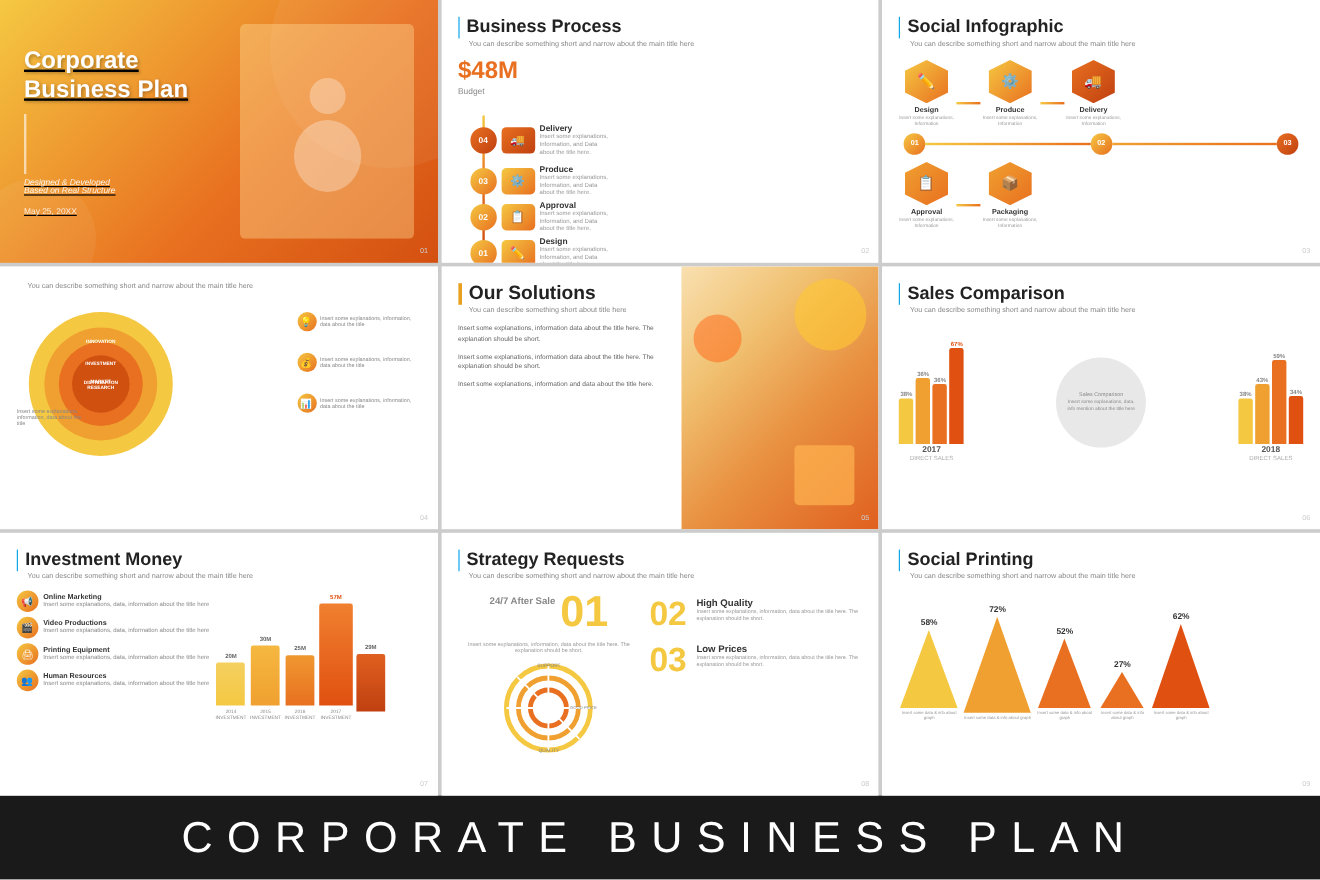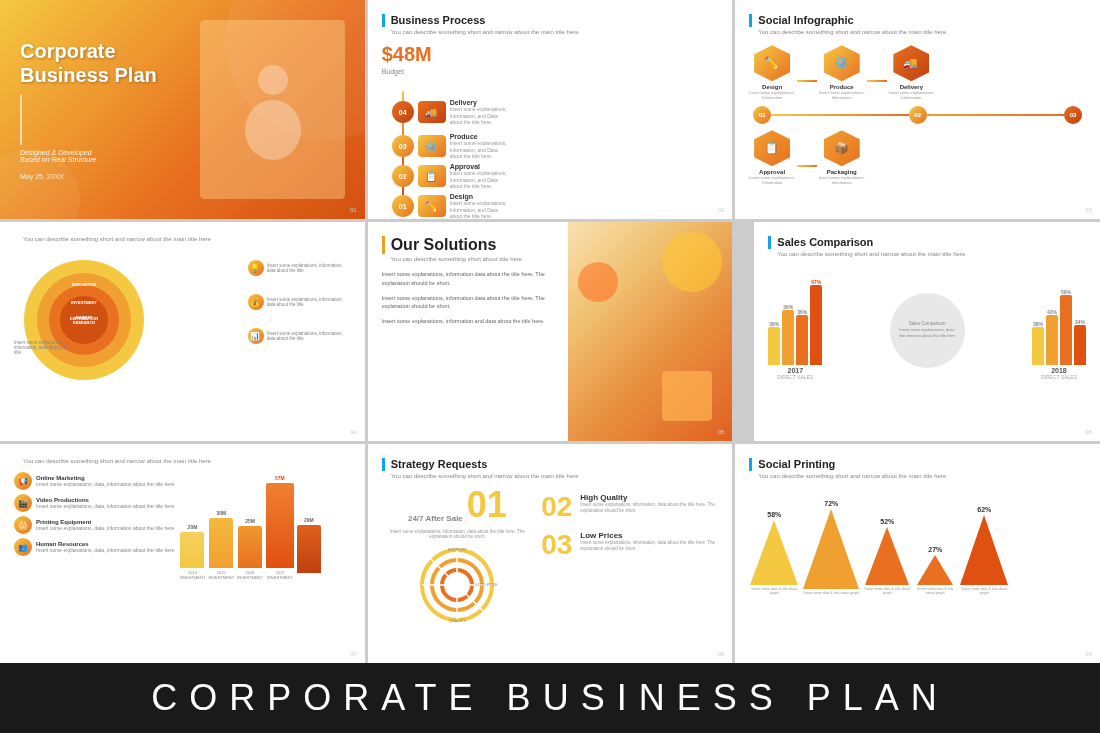--- a/index.html
+++ b/index.html
@@ -22,44 +22,45 @@
     }
 
     .slide {
       background: #fff;
       position: relative;
       overflow: hidden;
       padding: 14px;
     }
 
     .slide-title {
-      font-size: 11px;
+      font-size: 15px;
       font-weight: 700;
       color: #222;
       margin-bottom: 2px;
-      border-left: 3px solid #0ea5e9;
+      border-left: 1px solid #0ea5e9;
       padding-left: 6px;
       line-height: 1.2;
     }
 
     .slide-subtitle {
       font-size: 6px;
       color: #888;
       margin-bottom: 8px;
       padding-left: 9px;
     }
 
     
     .slide-1 {
       background: linear-gradient(135deg, #f5c842 0%, #e87020 60%, #d45010 100%);
       display: flex;
       flex-direction: column;
       align-items: flex-start;
       justify-content: center;
       padding: 20px;
+      text-decoration: underline;
     }
 
     .slide-1 .corp-title {
       font-size: 22px;
       font-weight: 900;
       color: #fff;
       text-shadow: 1px 1px 3px rgba(0,0,0,0.3);
       line-height: 1.2;
       margin-bottom: 6px;
     }
@@ -536,21 +537,21 @@
         <div style="position:absolute;top:0;right:0;width:100%;height:100%;background:linear-gradient(135deg,#f9e0b0 0%,#f0c070 30%,#e89040 60%,#e06020 100%);">
           <div style="position:absolute;top:10px;right:10px;width:60px;height:60px;border-radius:50%;background:rgba(255,200,50,0.6);"></div>
           <div style="position:absolute;top:40px;left:10px;width:40px;height:40px;border-radius:50%;background:rgba(255,100,20,0.5);"></div>
           <div style="position:absolute;bottom:20px;right:20px;width:50px;height:50px;background:rgba(255,180,80,0.7);border-radius:4px;"></div>
         </div>
       </div>
     </div>
     <div class="slide-num" style="z-index:10;">05</div>
   </div>
 
-  <div class="slide" style="position:relative;margin-left:19px;">
+  <div class="slide" style="position:relative;">
     <div class="slide-title">Sales Comparison</div>
     <div class="slide-subtitle">You can describe something short and narrow about the main title here</div>
 
     <div style="display:flex;gap:8px;margin-top:6px;height:130px;position:relative;">
 
       <div style="display:flex;flex-direction:column;align-items:center;">
         <div style="display:flex;align-items:flex-end;gap:2px;height:100px;">
           <div style="display:flex;flex-direction:column;align-items:center;">
             <span style="font-size:5px;color:#888;font-weight:700;">38%</span>
             <div style="width:12px;height:38px;background:#f5c842;border-radius:2px 2px 0 0;"></div>
@@ -599,20 +600,21 @@
         </div>
         <div style="font-size:7px;font-weight:700;color:#555;margin-top:2px;">2018</div>
         <div style="font-size:5px;color:#aaa;">DIRECT SALES</div>
       </div>
     </div>
 
     <div class="slide-num">06</div>
   </div>
 
   <div class="slide">
+    <div class="slide-title">Investment Money</div>
     <div class="slide-subtitle">You can describe something short and narrow about the main title here</div>
 
     <div class="investment-body">
 
       <div class="investment-items">
         <div class="inv-item">
           <div class="inv-icon">📢</div>
           <div>
             <div class="inv-title">Online Marketing</div>
             <div class="inv-text">Insert some explanations, data, information about the title here</div>
@@ -673,21 +675,21 @@
     <div class="slide-num">07</div>
   </div>
 
   <div class="slide">
     <div class="slide-title">Strategy Requests</div>
     <div class="slide-subtitle">You can describe something short and narrow about the main title here</div>
 
     <div style="display:flex;gap:8px;margin-top:4px;">
 
       <div style="width:45%;display:flex;flex-direction:column;align-items:center;">
-        <div style="display:flex;align-items:flex-end;gap:4px;margin-bottom:6px;">
+        <div style="display:flex;align-items:flex-start;gap:4px;margin-bottom:6px;">
           <div style="font-size:8px;color:#888;font-weight:700;margin-top:4px;">24/7 After Sale</div>
           <div style="font-size:36px;font-weight:900;color:#f5c842;line-height:1;">01</div>
         </div>
         <div style="font-size:4.5px;color:#999;text-align:center;margin-bottom:6px;">Insert some explanations, information, data about the title here. The explanation should be short.</div>
 
         <div style="width:80px;height:80px;position:relative;">
           <svg width="80" height="80" viewBox="0 0 80 80">
             <circle cx="40" cy="40" r="35" fill="none" stroke="#f5c842" stroke-width="4"></circle>
             <circle cx="40" cy="40" r="25" fill="none" stroke="#f0a030" stroke-width="4"></circle>
             <circle cx="40" cy="40" r="15" fill="none" stroke="#e87020" stroke-width="4"></circle>

